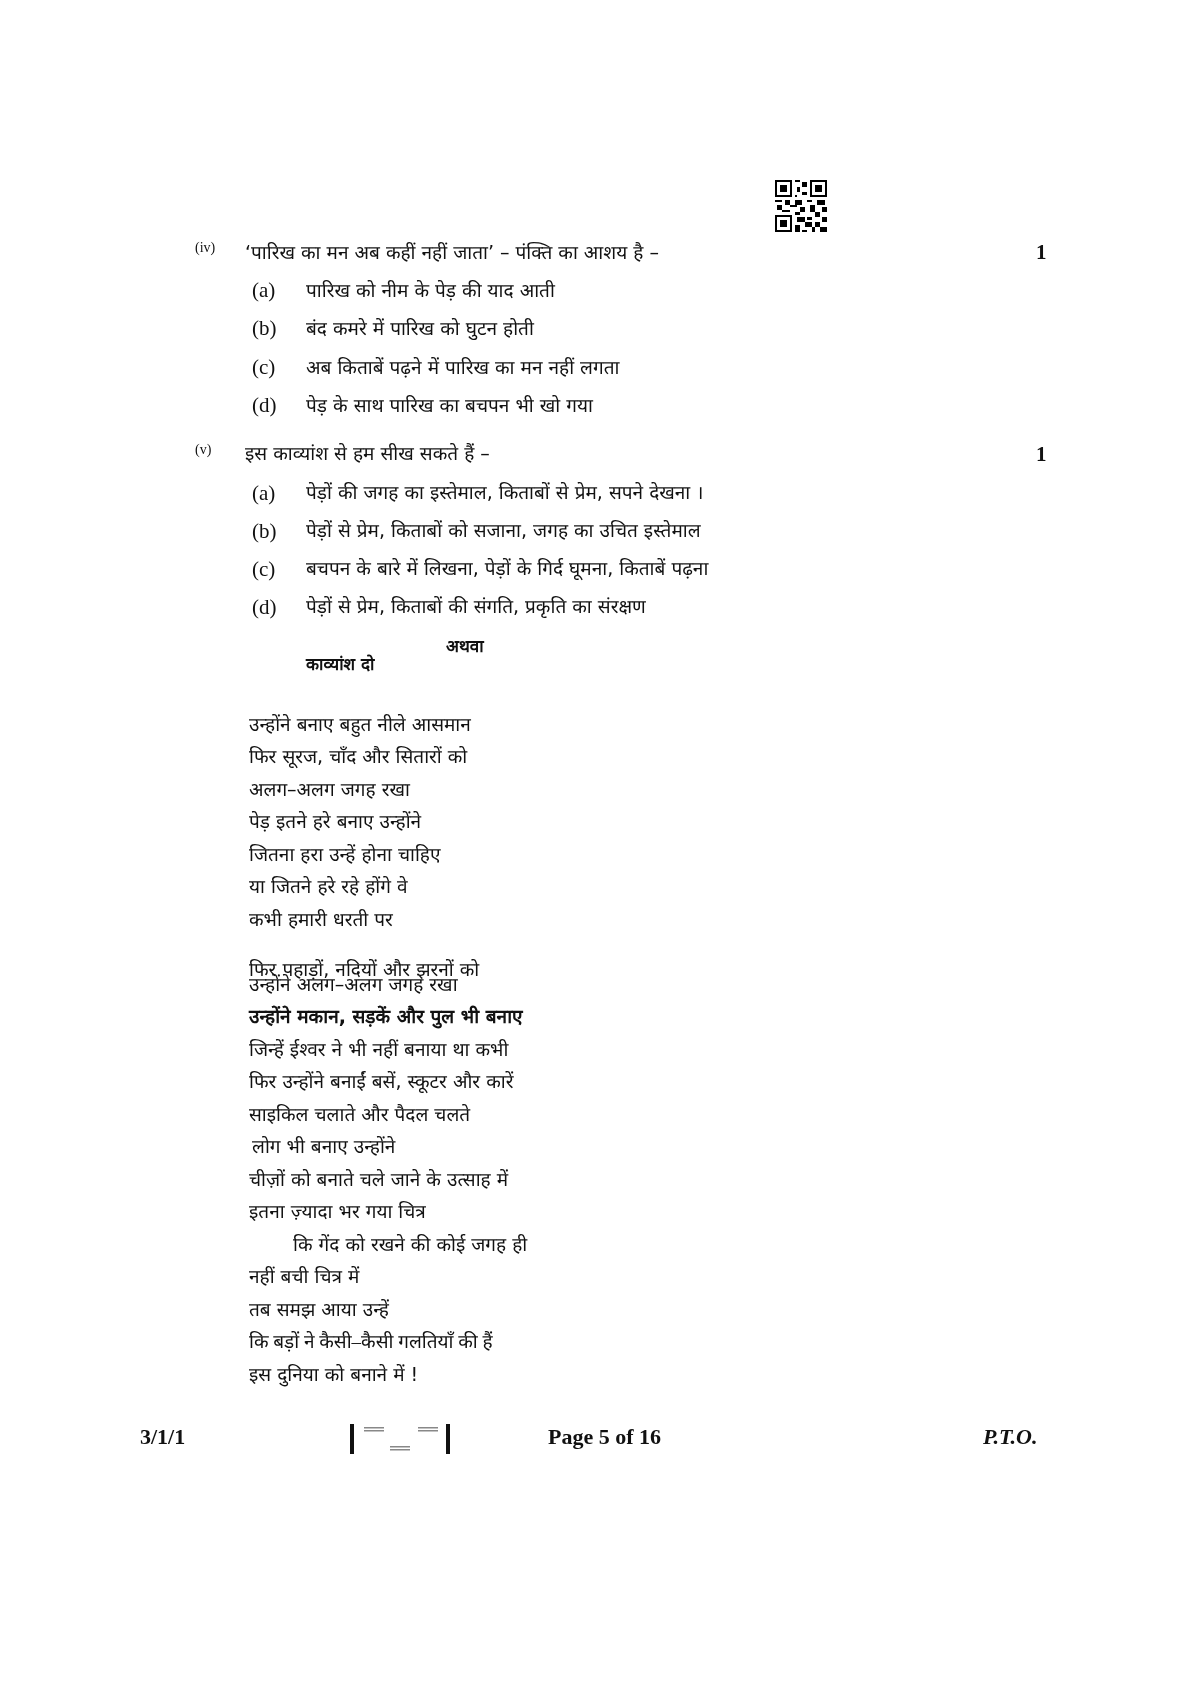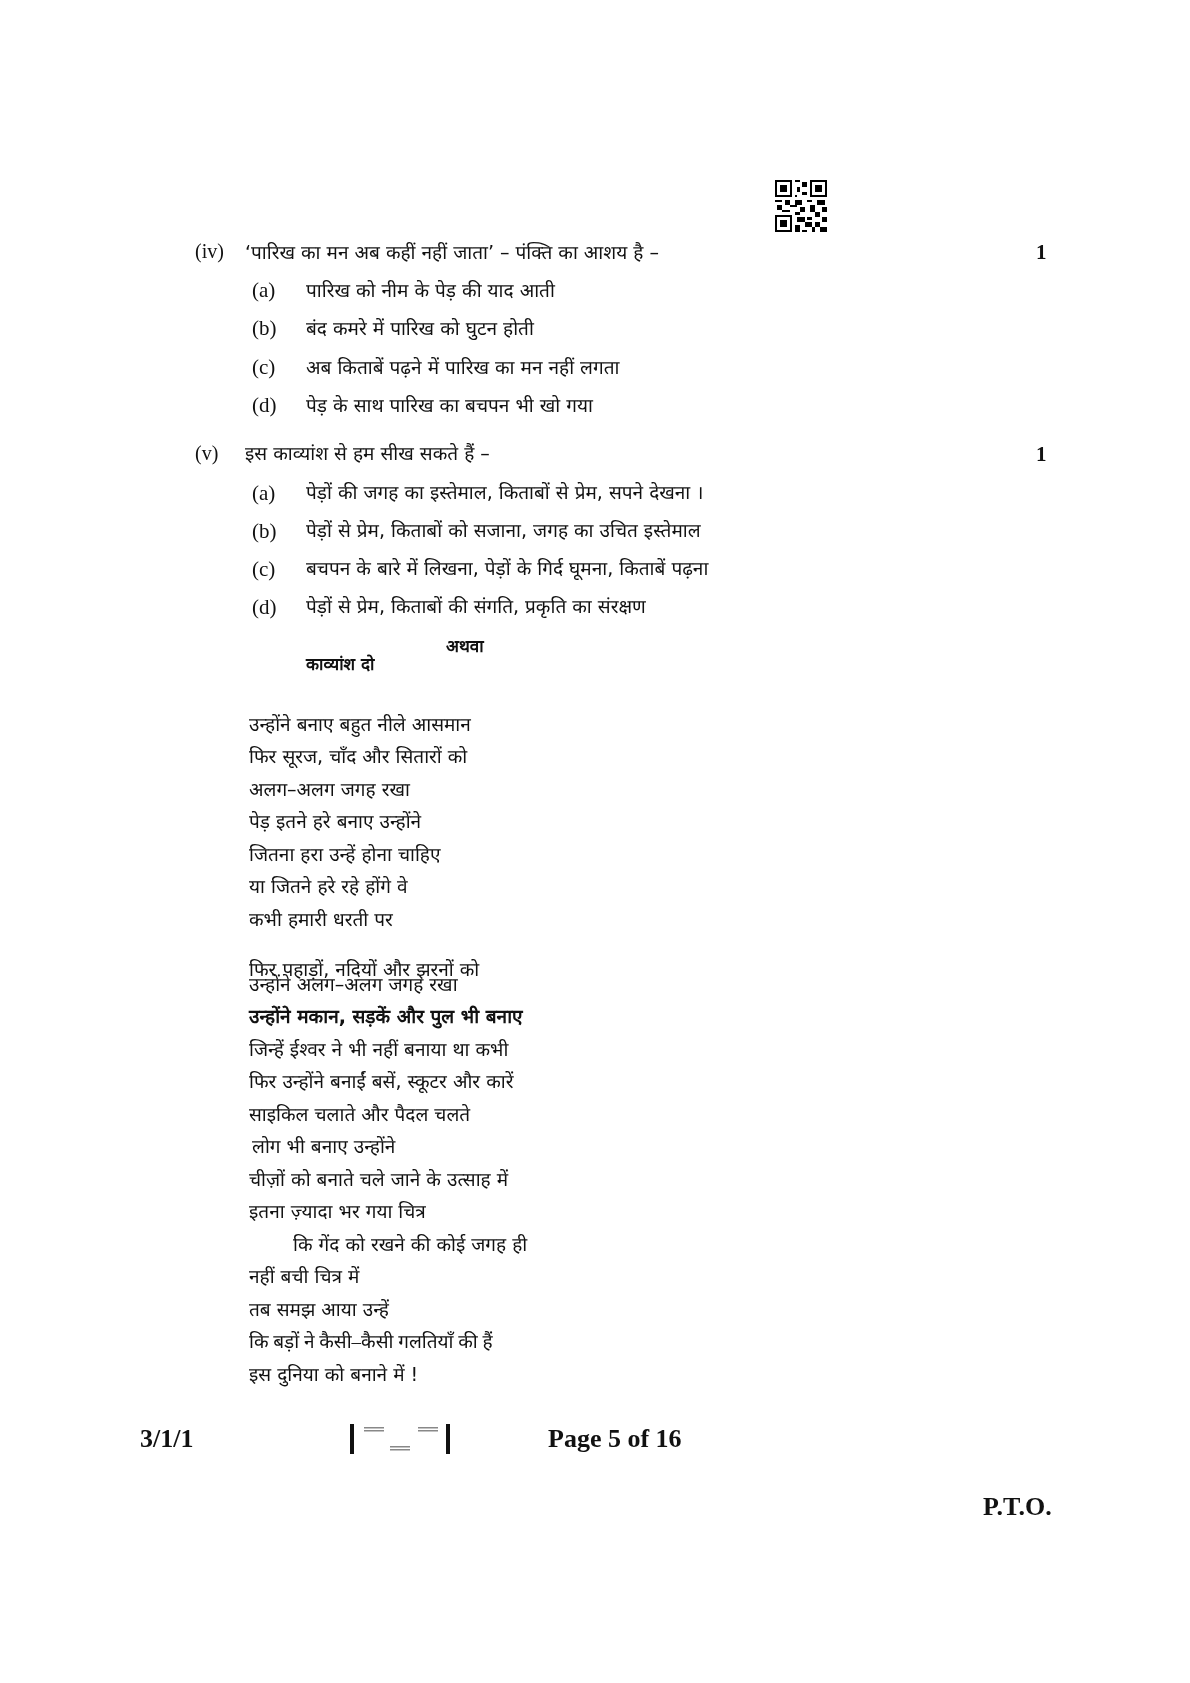--- a/index.html
+++ b/index.html
@@ -1,26 +1,26 @@
 <!DOCTYPE html>
 <html><head>
 <meta charset="utf-8">
 <style>
   html, body { margin:0; padding:0; background:#ffffff; }
   body { width:1190px; height:1683px; position:relative; overflow:hidden;
          font-family:"DejaVu Sans", sans-serif; color:#111; }
   .abs { position:absolute; white-space:nowrap; }
-  .q-num { font-family:"Liberation Serif", serif; font-size:20px; }
+  .q-num { font-family:"Liberation Serif", serif; font-size:14px; }
   .q-text { font-size:19px; }
   .opt-letter { font-family:"Liberation Serif", serif; font-size:21px; }
   .opt-text { font-size:19px; }
   .marks { font-family:"Liberation Serif", serif; font-weight:bold; font-size:21px; }
   .poem-line { font-size:19px; }
   .heading { font-size:17px; font-weight:bold; }
-  .footer-text { font-family:"Liberation Serif", serif; font-weight:bold; font-size:26px; }
+  .footer-text { font-family:"Liberation Serif", serif; font-weight:bold; font-size:22px; }
   .qr { position:absolute; left:775px; top:180px; width:52px; height:52px; }
   .barcode { position:absolute; left:350px; top:1424px; width:100px; height:30px; }
 </style>
 </head>
 <body>
 
 <svg class="qr" viewBox="0 0 21 21" shape-rendering="crispEdges">
   <rect x="0" y="0" width="21" height="21" fill="#fff"></rect>
   <g fill="#000">
     <rect x="0" y="0" width="7" height="7"></rect>
@@ -126,14 +126,14 @@
     <rect x="0" y="0" width="4" height="30" fill="#111"></rect>
     <rect x="96" y="0" width="4" height="30" fill="#111"></rect>
     <rect x="14" y="3" width="20" height="1.5" fill="#888"></rect>
     <rect x="14" y="6" width="20" height="1.5" fill="#888"></rect>
     <rect x="68" y="3" width="20" height="1.5" fill="#888"></rect>
     <rect x="68" y="6" width="20" height="1.5" fill="#888"></rect>
     <rect x="40" y="22" width="20" height="1.5" fill="#888"></rect>
     <rect x="40" y="25" width="20" height="1.5" fill="#888"></rect>
   </svg>
   <span class="abs footer-text" style="left:548px; top:1424px;">Page 5 of 16</span>
-  <span class="abs footer-text" style="left:983px; top:1492px; ">P.T.O.</span>
+  <span class="abs footer-text" style="left:983px; top:1424px; font-style:italic;">P.T.O.</span>
 </div>
 
 </body></html>

